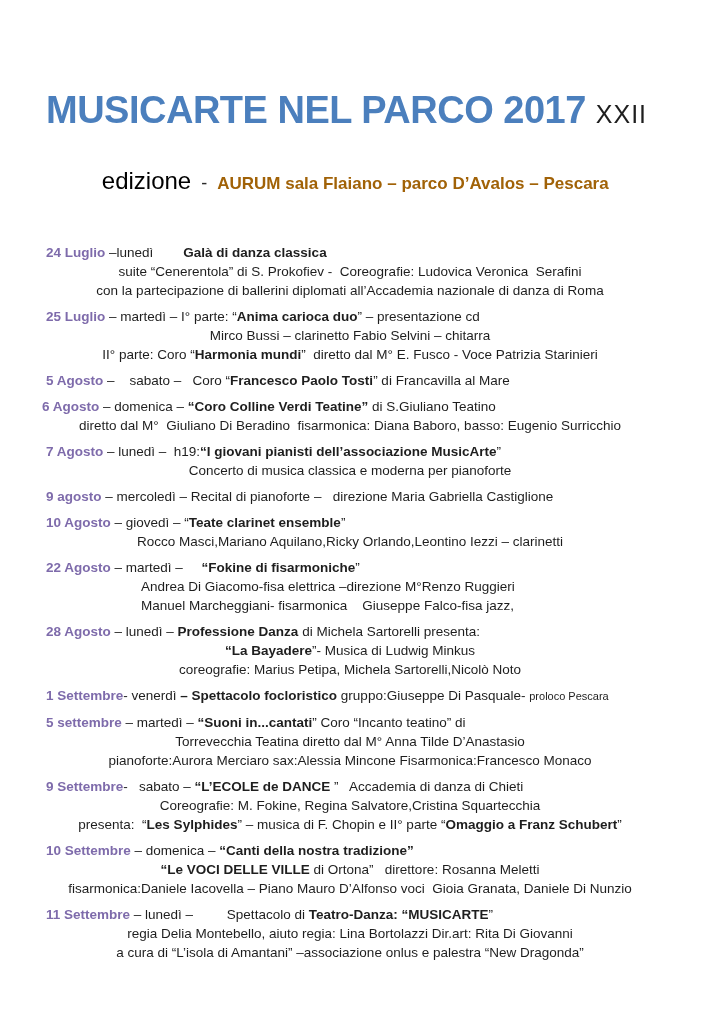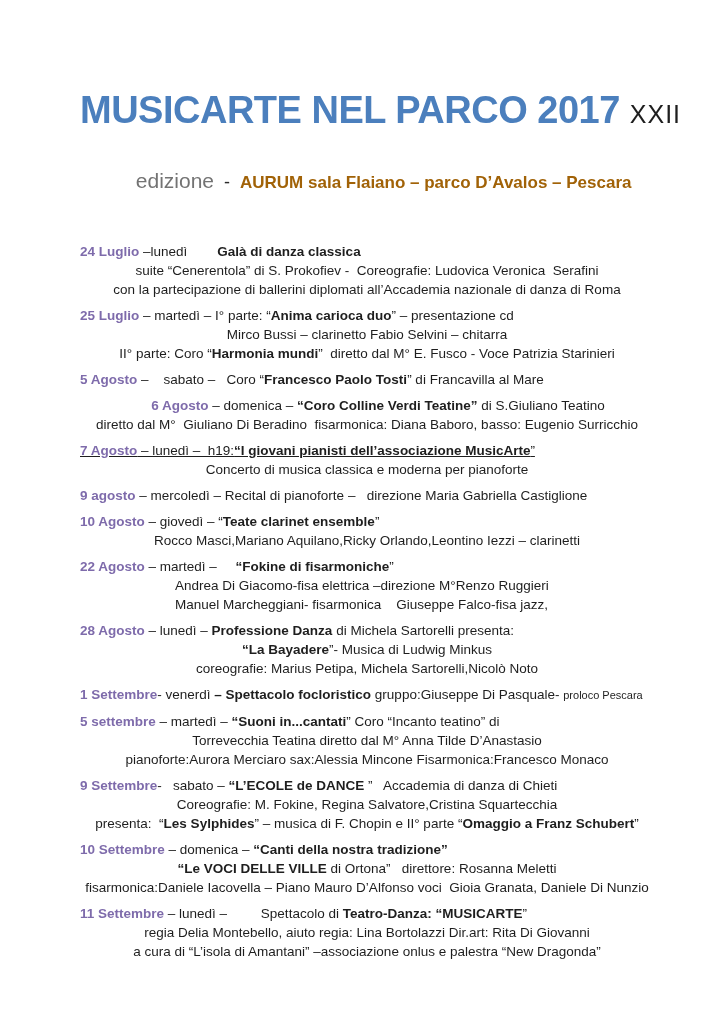--- a/index.html
+++ b/index.html
@@ -2,21 +2,21 @@
 <html style="--title-blue: #4b7fbd; --date-purple: #7e6bab; --body-text: #1e1e1e;"><head>
 <meta charset="utf-8">
 <style>
   html, body { margin: 0; padding: 0; background: #ffffff; }
   .page {
     position: relative;
     width: 724px;
     height: 1024px;
     background: #ffffff;
     box-sizing: border-box;
-    padding: 86px 44px 0 54px;
+    padding: 86px 44px 0 20px;
     font-family: "Liberation Sans", "DejaVu Sans", sans-serif;
     color: var(--body-text, #1e1e1e);
     overflow: hidden;
   }
   .title-row {
     margin: 0 0 4px 26px;
     line-height: 48px;
     white-space: nowrap;
   }
   .title-main {
@@ -30,21 +30,21 @@
     font-weight: 400;
     font-size: 25px;
     margin-left: 10px;
     letter-spacing: 1px;
   }
   .subtitle {
     margin: 0 0 20px 64px;
     white-space: pre-wrap;
     line-height: 26px;
   }
-  .subtitle .edition-word { font-size: 21px; color: #737373; }
+  .subtitle .edition-word { font-size: 24px; color: #000000; }
   .subtitle .dash { font-size: 18px; color: #2a2a2a; }
   .subtitle .venue { font-size: 17px; font-weight: bold; color: #a16207; }
   .events { font-size: 13.5px; }
   .event { margin: 0 0 7px 0; }
   .line {
     line-height: 19px;
     white-space: pre-wrap;
     text-align: left;
   }
   .line.center { text-align: center; }
@@ -73,25 +73,25 @@
       </div>
       <div class="event">
         <div class="line" style="margin-left: 26px;"><span class="seg-date">25 Luglio</span><span class="seg-plain"> – martedì – I° parte: “</span><span class="seg-bold">Anima carioca duo</span><span class="seg-plain">” – presentazione cd</span></div>
         <div class="line center"><span class="seg-plain">Mirco Bussi – clarinetto Fabio Selvini – chitarra</span></div>
         <div class="line center"><span class="seg-plain">II° parte: Coro “</span><span class="seg-bold">Harmonia mundi</span><span class="seg-plain">”  diretto dal M° E. Fusco - Voce Patrizia Starinieri</span></div>
       </div>
       <div class="event">
         <div class="line" style="margin-left: 26px;"><span class="seg-date">5 Agosto</span><span class="seg-plain"> –    sabato –   Coro “</span><span class="seg-bold">Francesco Paolo Tosti</span><span class="seg-plain">” di Francavilla al Mare</span></div>
       </div>
       <div class="event">
-        <div class="line" style="margin-left: 22px; text-align: center;"><span class="seg-date">6 Agosto</span><span class="seg-plain"> – domenica – </span><span class="seg-bold">“Coro Colline Verdi Teatine”</span><span class="seg-plain"> di S.Giuliano Teatino</span></div>
+        <div class="line" style="margin-left: 22px;"><span class="seg-date">6 Agosto</span><span class="seg-plain"> – domenica – </span><span class="seg-bold">“Coro Colline Verdi Teatine”</span><span class="seg-plain"> di S.Giuliano Teatino</span></div>
         <div class="line center"><span class="seg-plain">diretto dal M°  Giuliano Di Beradino  fisarmonica: Diana Baboro, basso: Eugenio Surricchio</span></div>
       </div>
       <div class="event">
-        <div class="line" style="margin-left: 26px; text-decoration: underline;"><span class="seg-date">7 Agosto</span><span class="seg-plain"> – lunedì –  h19:</span><span class="seg-bold">“I giovani pianisti dell’associazione MusicArte</span><span class="seg-plain">”</span></div>
+        <div class="line" style="margin-left: 26px;"><span class="seg-date">7 Agosto</span><span class="seg-plain"> – lunedì –  h19:</span><span class="seg-bold">“I giovani pianisti dell’associazione MusicArte</span><span class="seg-plain">”</span></div>
         <div class="line center"><span class="seg-plain">Concerto di musica classica e moderna per pianoforte</span></div>
       </div>
       <div class="event">
         <div class="line" style="margin-left: 26px;"><span class="seg-date">9 agosto</span><span class="seg-plain"> – mercoledì – Recital di pianoforte –   direzione Maria Gabriella Castiglione</span></div>
       </div>
       <div class="event">
         <div class="line" style="margin-left: 26px;"><span class="seg-date">10 Agosto</span><span class="seg-plain"> – giovedì – “</span><span class="seg-bold">Teate clarinet ensemble</span><span class="seg-plain">”</span></div>
         <div class="line center"><span class="seg-plain">Rocco Masci,Mariano Aquilano,Ricky Orlando,Leontino Iezzi – clarinetti</span></div>
       </div>
       <div class="event">

